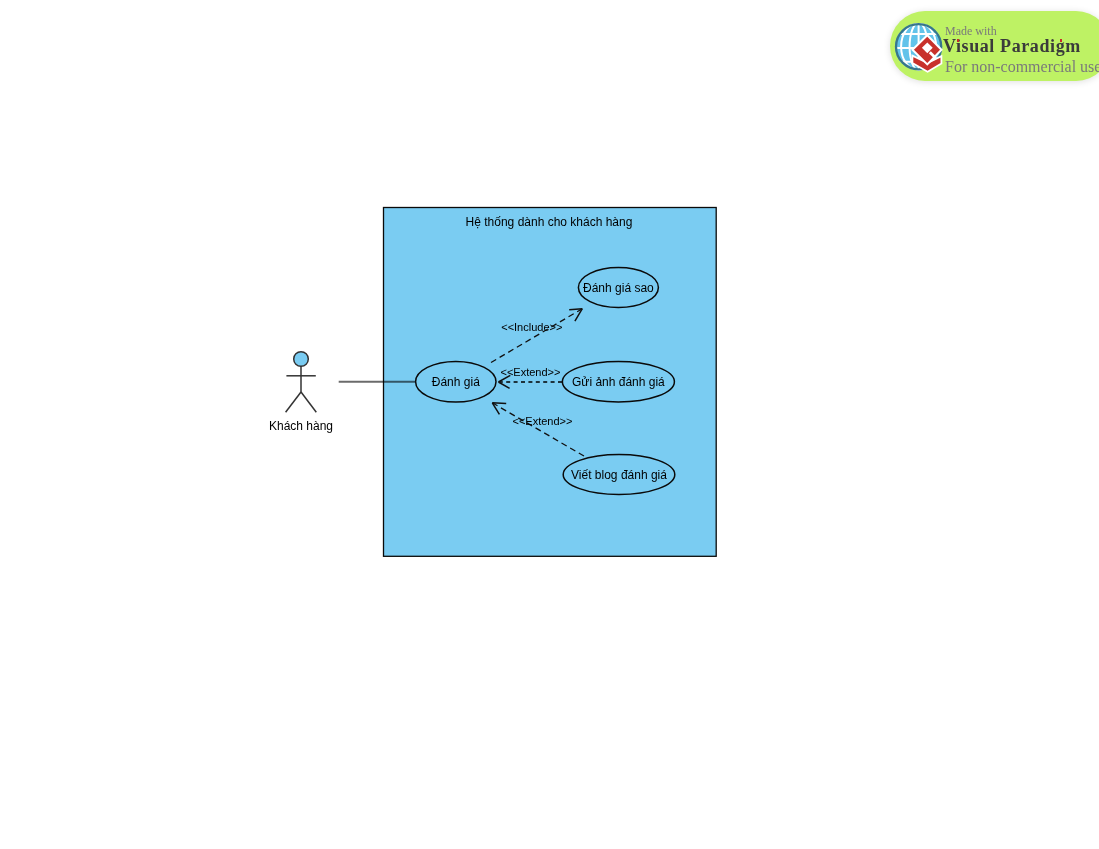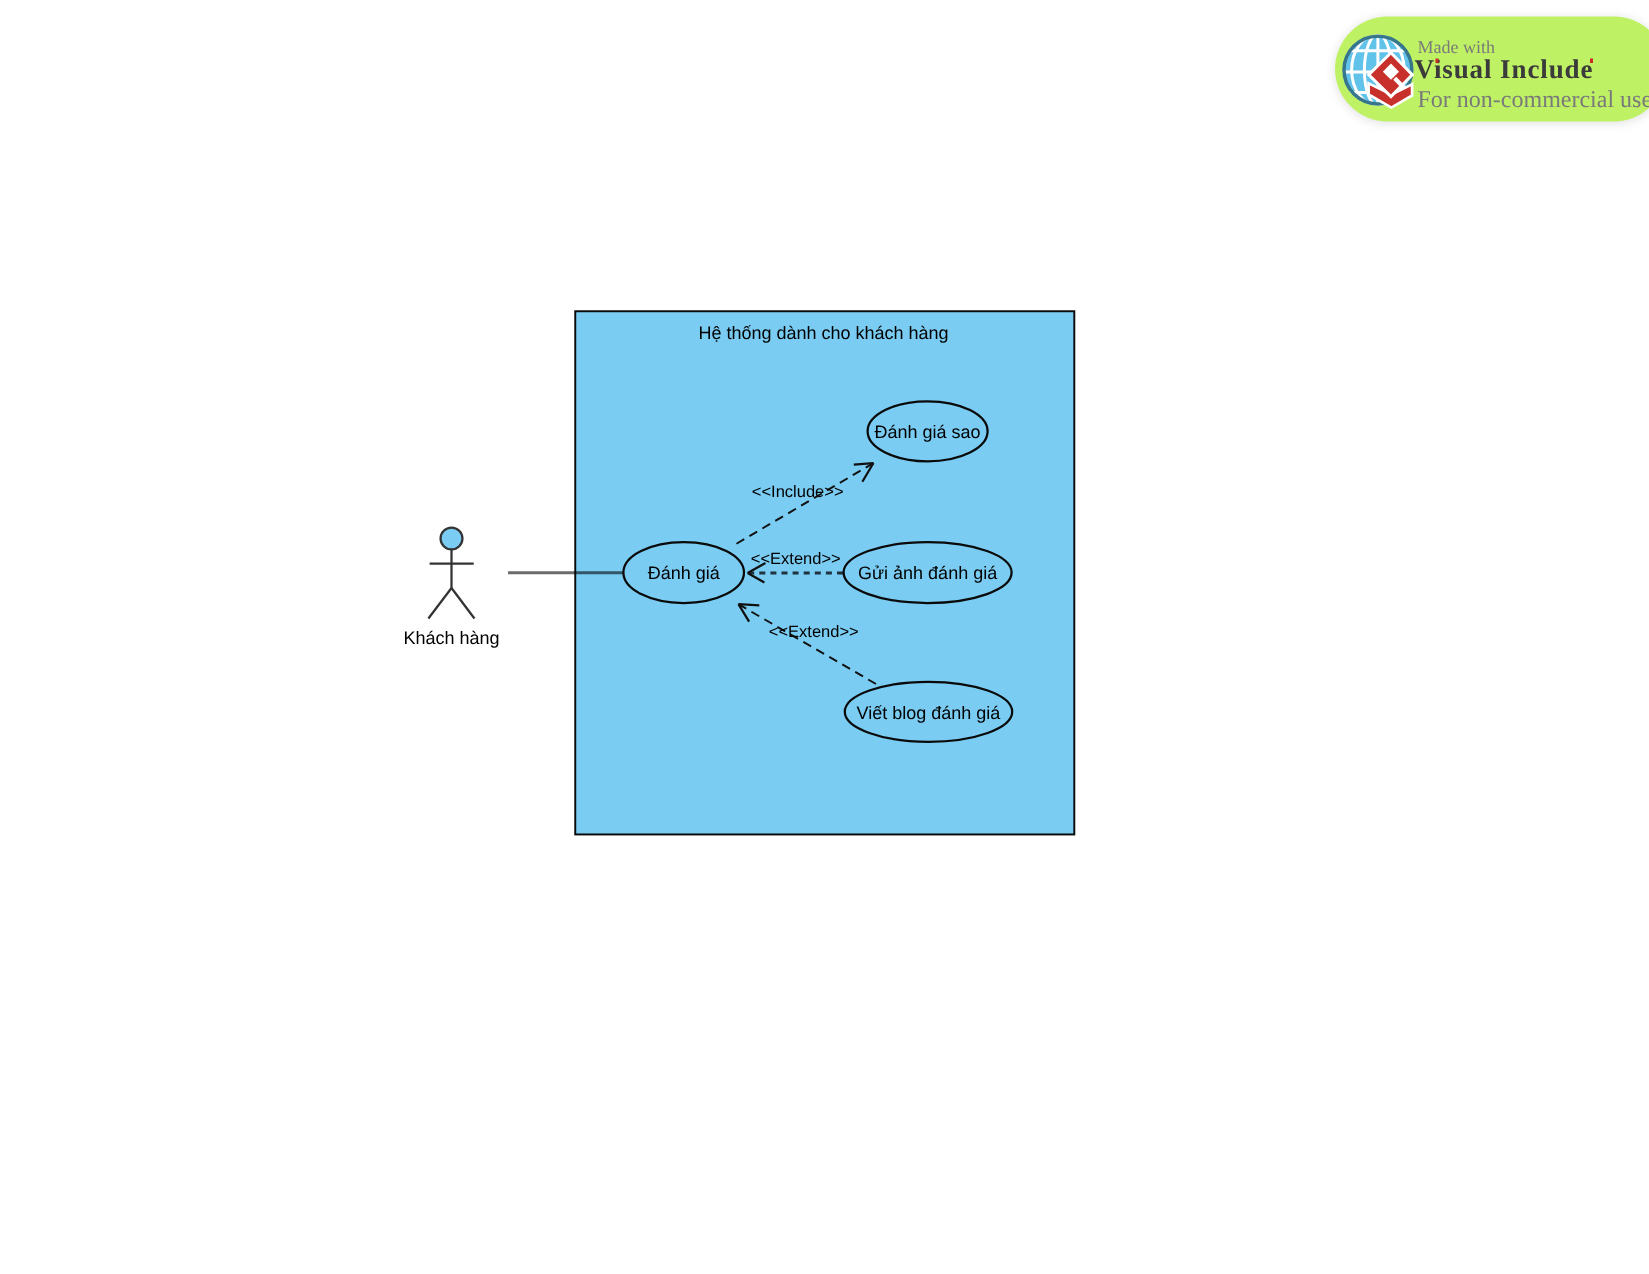--- a/index.html
+++ b/index.html
@@ -76,15 +76,15 @@
     <g>
       <path d="M 22.4,44.6 L 37.6,52 L 51.4,45.2 L 51.4,52.6 L 37.6,60.7 L 22.4,52 Z" fill="#c8312b" stroke="#ffffff" stroke-width="1.8" stroke-linejoin="miter"></path>
       <path d="M 37.3,24.2 L 51.5,38.8 L 37.3,53.4 L 22.5,38.8 Z" fill="#c8312b" stroke="#ffffff" stroke-width="2"></path>
       <path d="M 37.3,31.4 L 42.7,36.8 L 37.3,42.2 L 31.9,36.8 Z" fill="#ffffff"></path>
       <path d="M 39.8,41.2 L 45.9,47.3" stroke="#ffffff" stroke-width="2.8" fill="none"></path>
     </g>
   </svg>
   <div class="made">Made with</div>
   <div class="idot" style="left:66.6px;top:28.1px;"></div>
   <div class="idot" style="left:169.6px;top:28.1px;"></div>
-  <div class="vp">Visual Include</div>
+  <div class="vp">Visual Paradigm</div>
   <div class="fnc">For non-commercial use</div>
 </div>
 
 </body></html>

